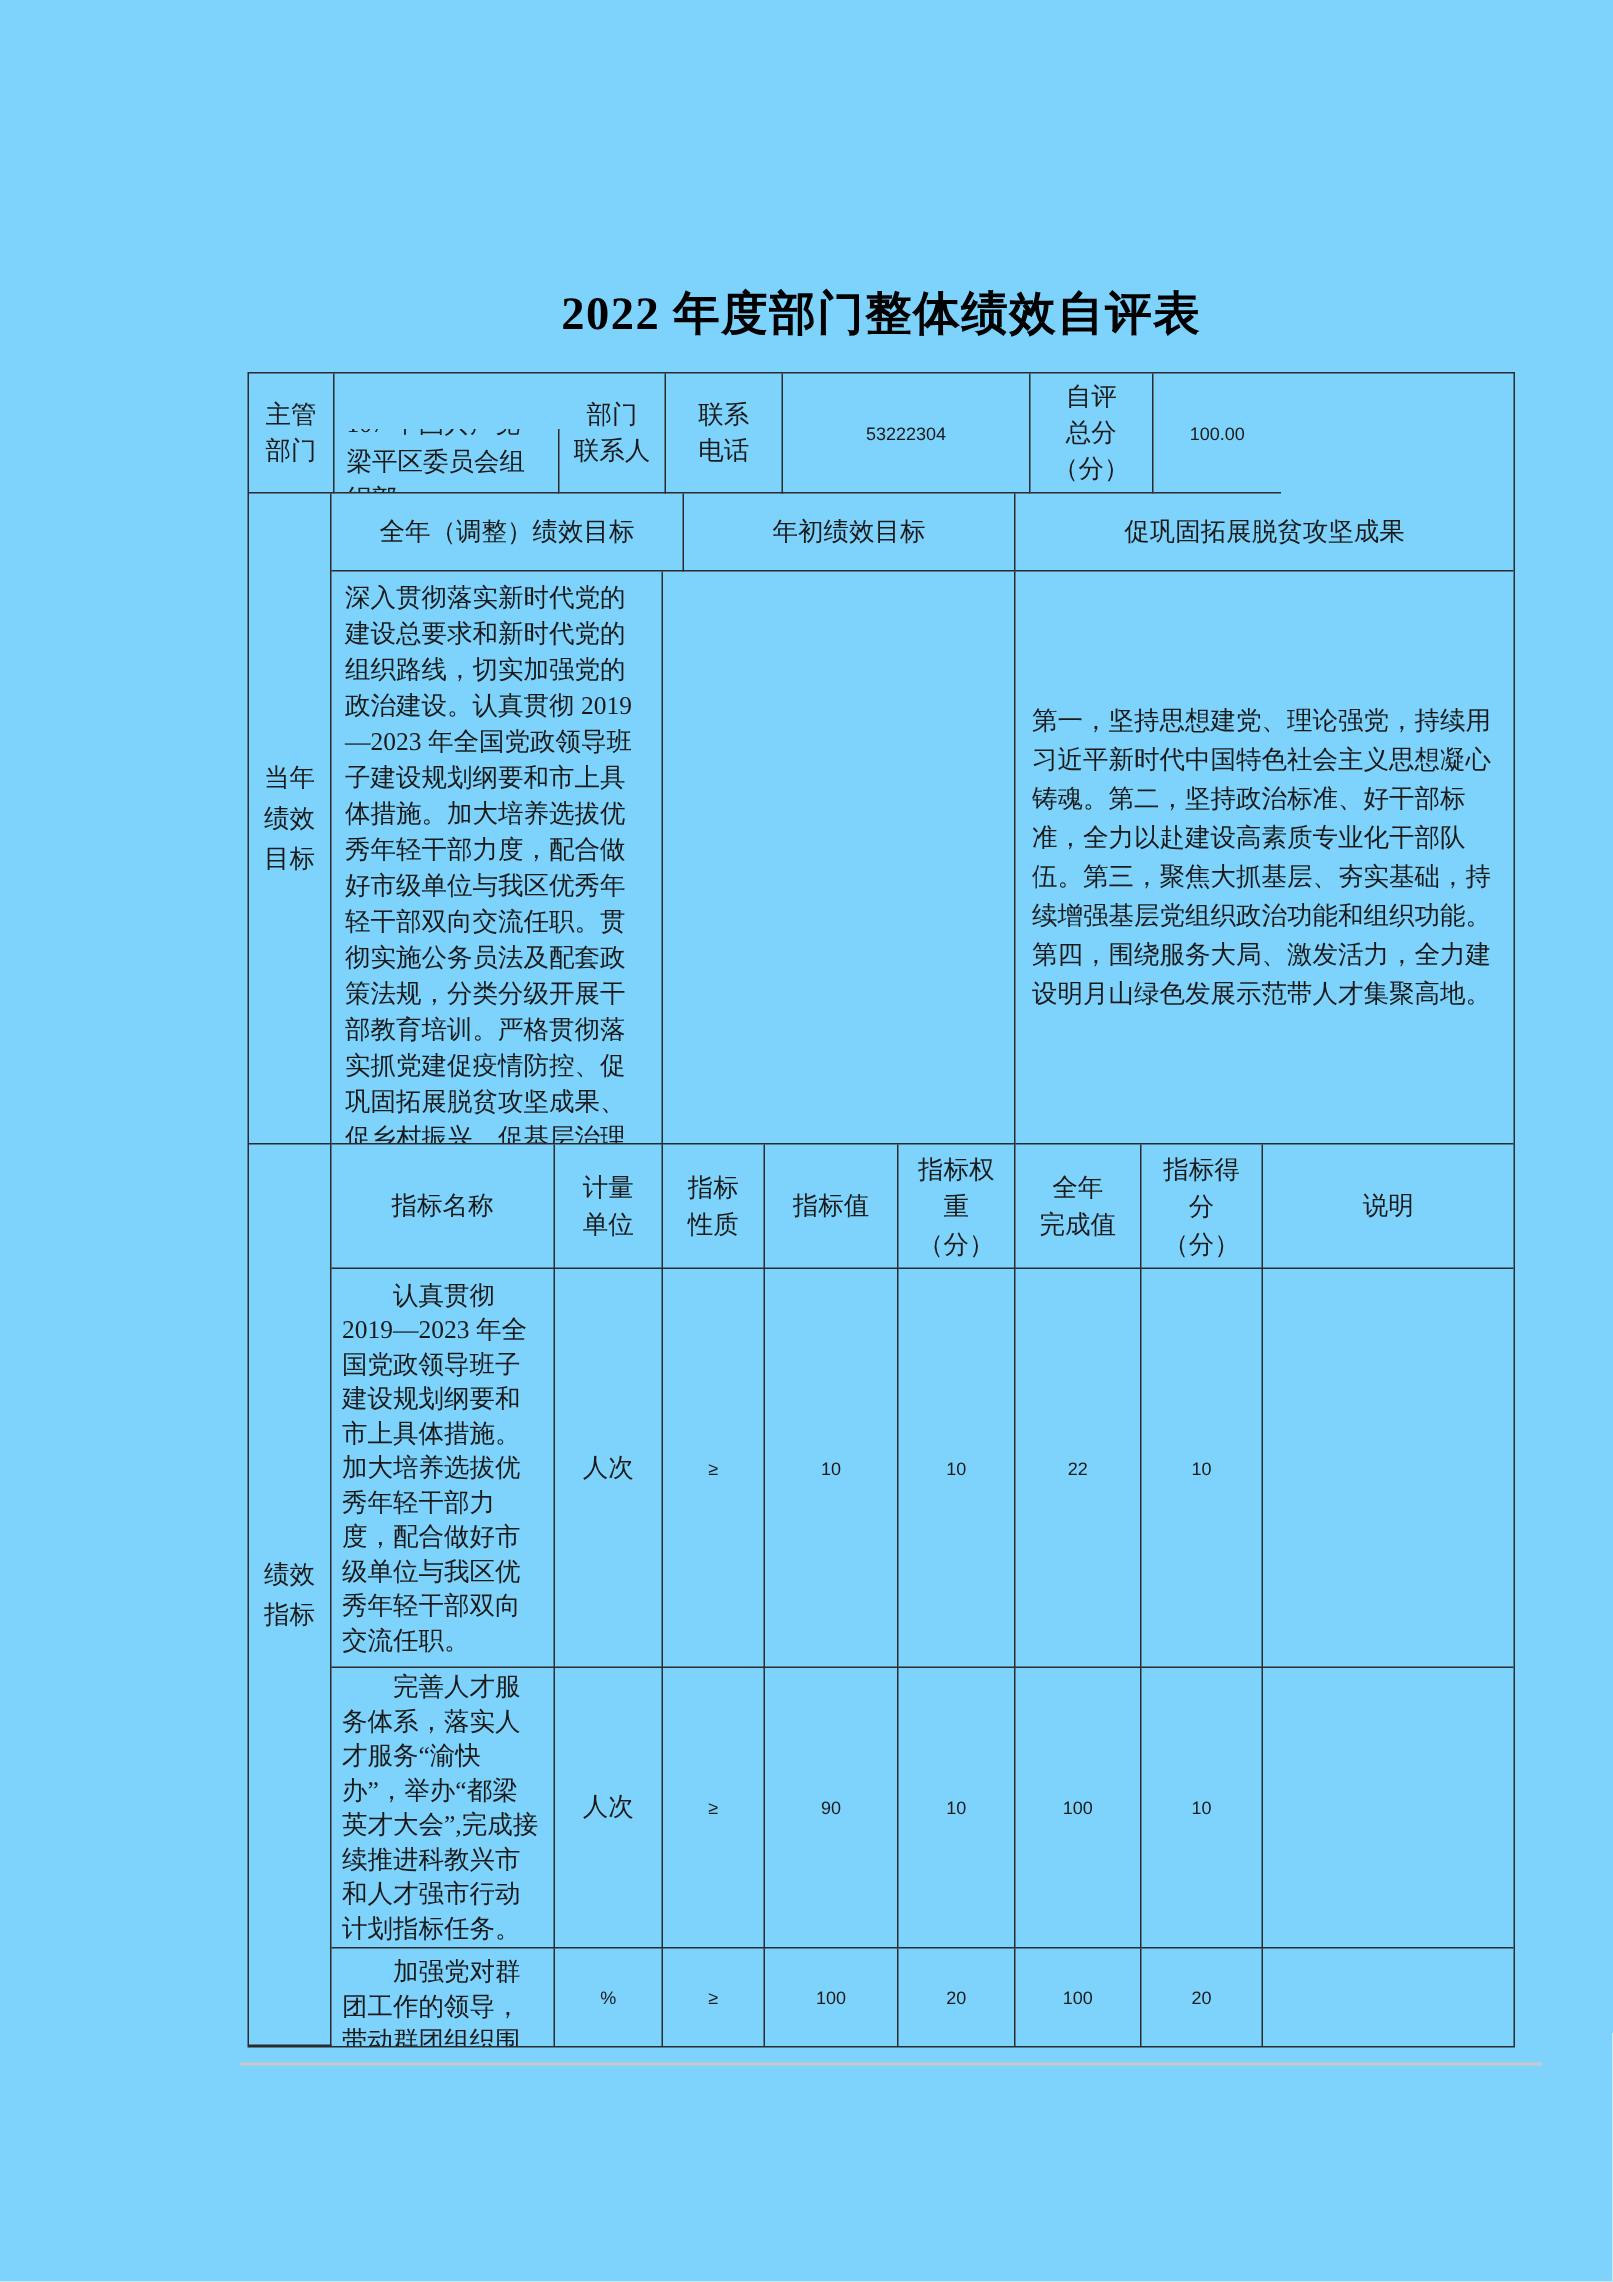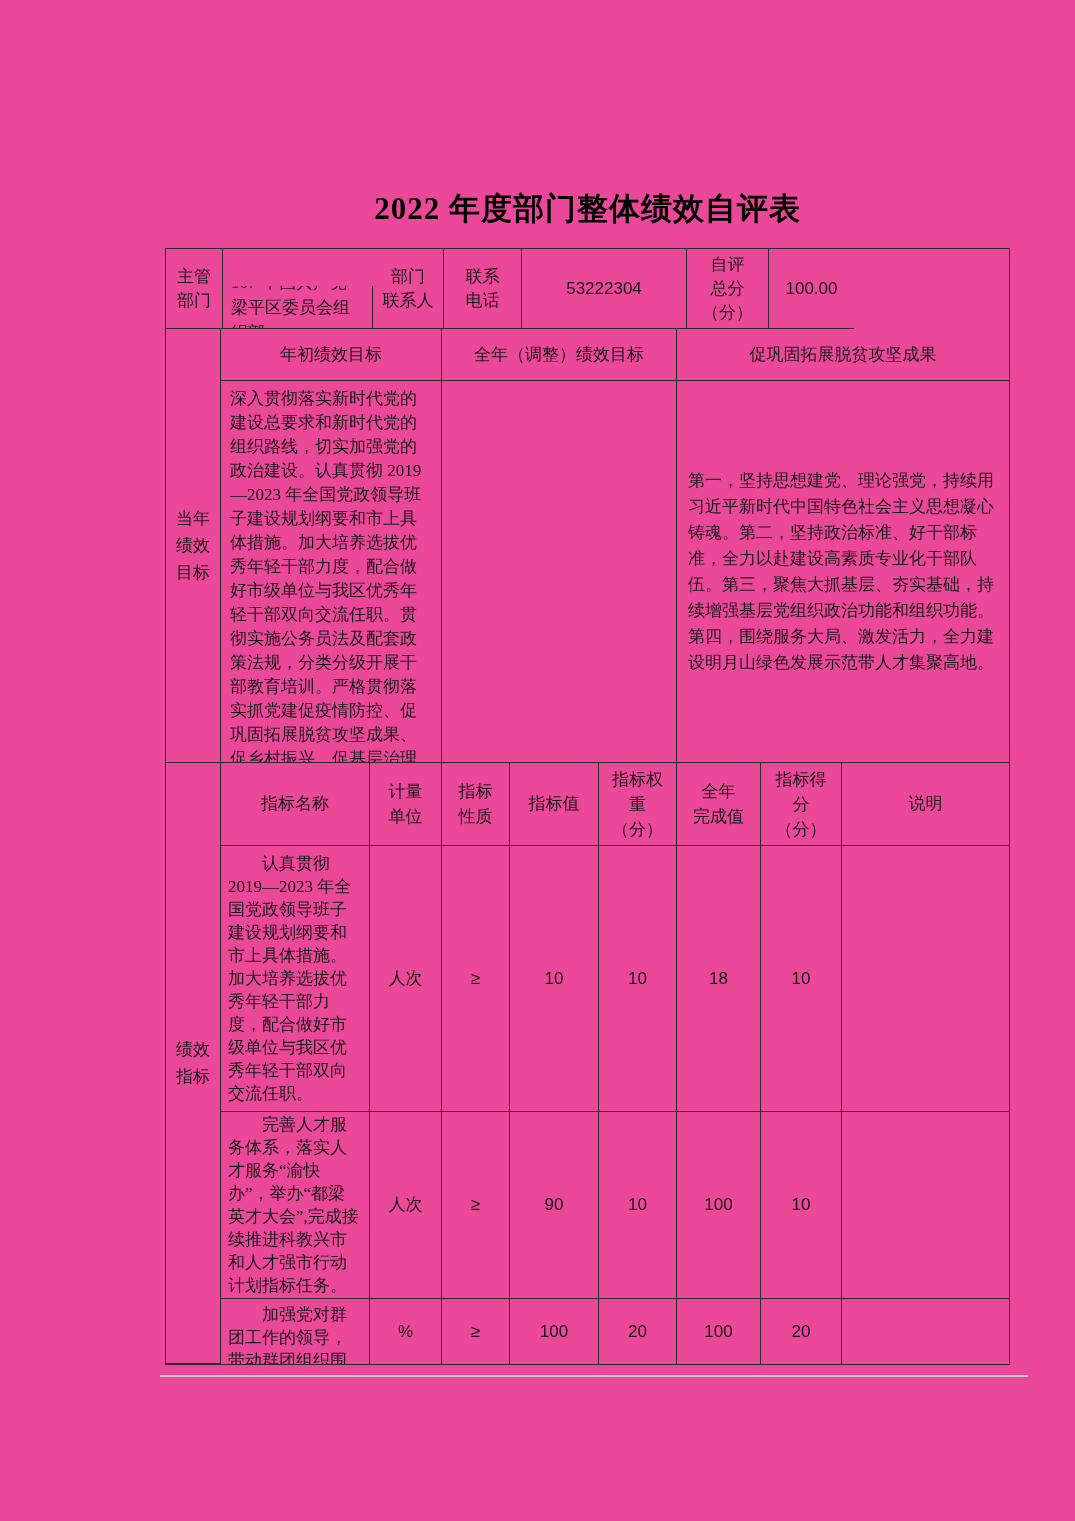--- a/index.html
+++ b/index.html
@@ -1,21 +1,21 @@
 <!DOCTYPE html>
 <html><head>
 <meta charset="utf-8">
 <style>
   * { margin: 0; padding: 0; box-sizing: border-box; }
   html, body { background: #ffffff; }
   .page {
     position: relative;
     width: 1075px;
     height: 1521px;
-    background: #ec4899;
+    background: #7dd3fc;
     font-family: "Liberation Serif", "DejaVu Serif", serif;
     color: #1a1a1a;
     overflow: hidden;
   }
   .doc-title {
     position: absolute;
     left: 165px;
     top: 188px;
     width: 845px;
     text-align: center;
@@ -38,21 +38,21 @@
     border-bottom: 1px solid #2b2b2b;
     display: flex;
     align-items: center;
     justify-content: center;
     text-align: center;
     line-height: 24px;
     overflow: hidden;
   }
   .cell.last { border-right: none; }
   .prewrap { white-space: pre-line; }
-  .num { font-family: "Liberation Sans", "DejaVu Sans", sans-serif; font-size: 17px; }
+  .num { font-family: "Liberation Sans", "DejaVu Sans", sans-serif; font-size: 12px; }
   .leftalign {
     justify-content: flex-start;
     text-align: left;
   }
   .topalign { align-items: flex-start; }
   .para {
     display: block;
     text-align: left;
     padding: 6px 9px;
     line-height: 24px;
@@ -147,22 +147,22 @@
 （分）</div>
       <div class="cell c8 last num">100.00</div>
     </div>
 
     <div class="band b23">
       <div class="rowlabel prewrap">当年
 绩效
 目标</div>
       <div class="rightarea">
         <div class="g-head">
+          <div class="cell gc2">全年（调整）绩效目标</div>
           <div class="cell gc1">年初绩效目标</div>
-          <div class="cell gc2">全年（调整）绩效目标</div>
           <div class="cell gc3 last">促巩固拓展脱贫攻坚成果</div>
         </div>
         <div class="g-body">
           <div class="cell gc1 leftalign topalign">
             <span class="para">深入贯彻落实新时代党的建设总要求和新时代党的组织路线，切实加强党的政治建设。认真贯彻 2019—2023 年全国党政领导班子建设规划纲要和市上具体措施。加大培养选拔优秀年轻干部力度，配合做好市级单位与我区优秀年轻干部双向交流任职。贯彻实施公务员法及配套政策法规，分类分级开展干部教育培训。严格贯彻落实抓党建促疫情防控、促巩固拓展脱贫攻坚成果、促乡村振兴、促基层治理等基层党建重点任务。</span>
           </div>
           <div class="cell gc2"></div>
           <div class="cell gc3 last goal-actual">
             <span class="inner">第一，坚持思想建党、理论强党，持续用习近平新时代中国特色社会主义思想凝心铸魂。第二，坚持政治标准、好干部标准，全力以赴建设高素质专业化干部队伍。第三，聚焦大抓基层、夯实基础，持续增强基层党组织政治功能和组织功能。第四，围绕服务大局、激发活力，全力建设明月山绿色发展示范带人才集聚高地。</span>
           </div>
@@ -194,21 +194,21 @@
         </div>
 
         <div class="i-row1">
           <div class="cell ic1 iname-center">
             <span class="inner">认真贯彻 2019—2023 年全国党政领导班子建设规划纲要和市上具体措施。加大培养选拔优秀年轻干部力度，配合做好市级单位与我区优秀年轻干部双向交流任职。</span>
           </div>
           <div class="cell ic2">人次</div>
           <div class="cell ic3 num">≥</div>
           <div class="cell ic4 num">10</div>
           <div class="cell ic5 num">10</div>
-          <div class="cell ic6 num">18</div>
+          <div class="cell ic6 num">22</div>
           <div class="cell ic7 num">10</div>
           <div class="cell ic8 last"></div>
         </div>
 
         <div class="i-row2">
           <div class="cell ic1 iname-center">
             <span class="inner">完善人才服务体系，落实人才服务“渝快办”，举办“都梁英才大会”,完成接续推进科教兴市和人才强市行动计划指标任务。</span>
           </div>
           <div class="cell ic2">人次</div>
           <div class="cell ic3 num">≥</div>

